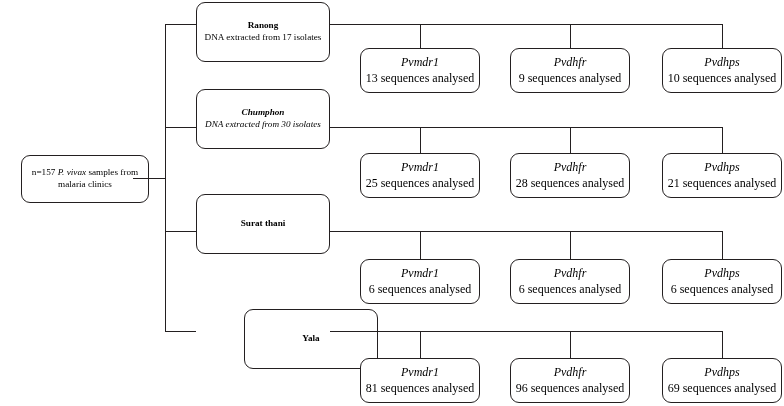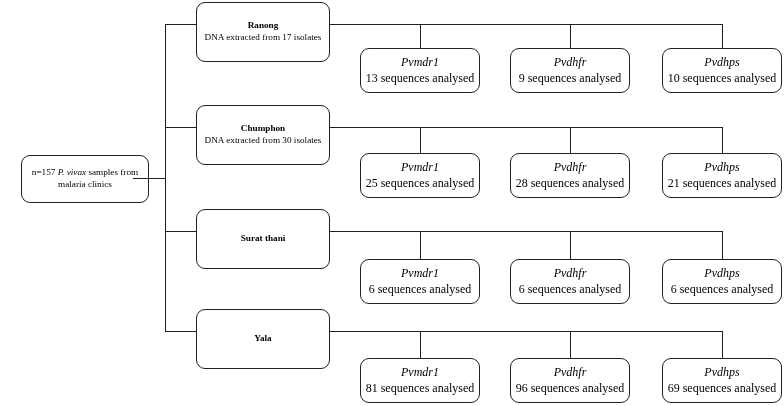--- a/index.html
+++ b/index.html
@@ -100,21 +100,21 @@
   <div class="node node-gene" style="left:510px; top:48px;">
     <span class="line1">Pvdhfr</span>
     <span class="line2">9 sequences analysed</span>
   </div>
   <div class="node node-gene" style="left:662px; top:48px;">
     <span class="line1">Pvdhps</span>
     <span class="line2">10 sequences analysed</span>
   </div>
 
   <div class="ln ln-h" style="left:165px; top:127px; width:31px;"></div>
-  <div class="node node-province" style="top:105px;">
+  <div class="node node-province" style="top:89px;font-style:italic;">
     <span class="line1">Chumphon</span>
     <span class="line2">DNA extracted from 30 isolates</span>
   </div>
   <div class="ln ln-h" style="left:330px; top:127px; width:393px;"></div>
   <div class="ln ln-v" style="left:420px; top:127px; height:26px;"></div>
   <div class="ln ln-v" style="left:570px; top:127px; height:26px;"></div>
   <div class="ln ln-v" style="left:722px; top:127px; height:26px;"></div>
   <div class="node node-gene" style="left:360px; top:153px;">
     <span class="line1">Pvmdr1</span>
     <span class="line2">25 sequences analysed</span>
@@ -122,42 +122,42 @@
   <div class="node node-gene" style="left:510px; top:153px;">
     <span class="line1">Pvdhfr</span>
     <span class="line2">28 sequences analysed</span>
   </div>
   <div class="node node-gene" style="left:662px; top:153px;">
     <span class="line1">Pvdhps</span>
     <span class="line2">21 sequences analysed</span>
   </div>
 
   <div class="ln ln-h" style="left:165px; top:231px; width:31px;"></div>
-  <div class="node node-province" style="top:209px;">
+  <div class="node node-province" style="top:194px;">
     <span class="line1">Surat thani</span>
   </div>
   <div class="ln ln-h" style="left:330px; top:231px; width:393px;"></div>
   <div class="ln ln-v" style="left:420px; top:231px; height:28px;"></div>
   <div class="ln ln-v" style="left:570px; top:231px; height:28px;"></div>
   <div class="ln ln-v" style="left:722px; top:231px; height:28px;"></div>
   <div class="node node-gene" style="left:360px; top:259px;">
     <span class="line1">Pvmdr1</span>
     <span class="line2">6 sequences analysed</span>
   </div>
   <div class="node node-gene" style="left:510px; top:259px;">
     <span class="line1">Pvdhfr</span>
     <span class="line2">6 sequences analysed</span>
   </div>
   <div class="node node-gene" style="left:662px; top:259px;">
     <span class="line1">Pvdhps</span>
     <span class="line2">6 sequences analysed</span>
   </div>
 
   <div class="ln ln-h" style="left:165px; top:331px; width:31px;"></div>
-  <div class="node node-province" style="top:309px;">
+  <div class="node node-province" style="top:309px;margin-left:48px;">
     <span class="line1">Yala</span>
   </div>
   <div class="ln ln-h" style="left:330px; top:331px; width:393px;"></div>
   <div class="ln ln-v" style="left:420px; top:331px; height:27px;"></div>
   <div class="ln ln-v" style="left:570px; top:331px; height:27px;"></div>
   <div class="ln ln-v" style="left:722px; top:331px; height:27px;"></div>
   <div class="node node-gene" style="left:360px; top:358px;">
     <span class="line1">Pvmdr1</span>
     <span class="line2">81 sequences analysed</span>
   </div>

